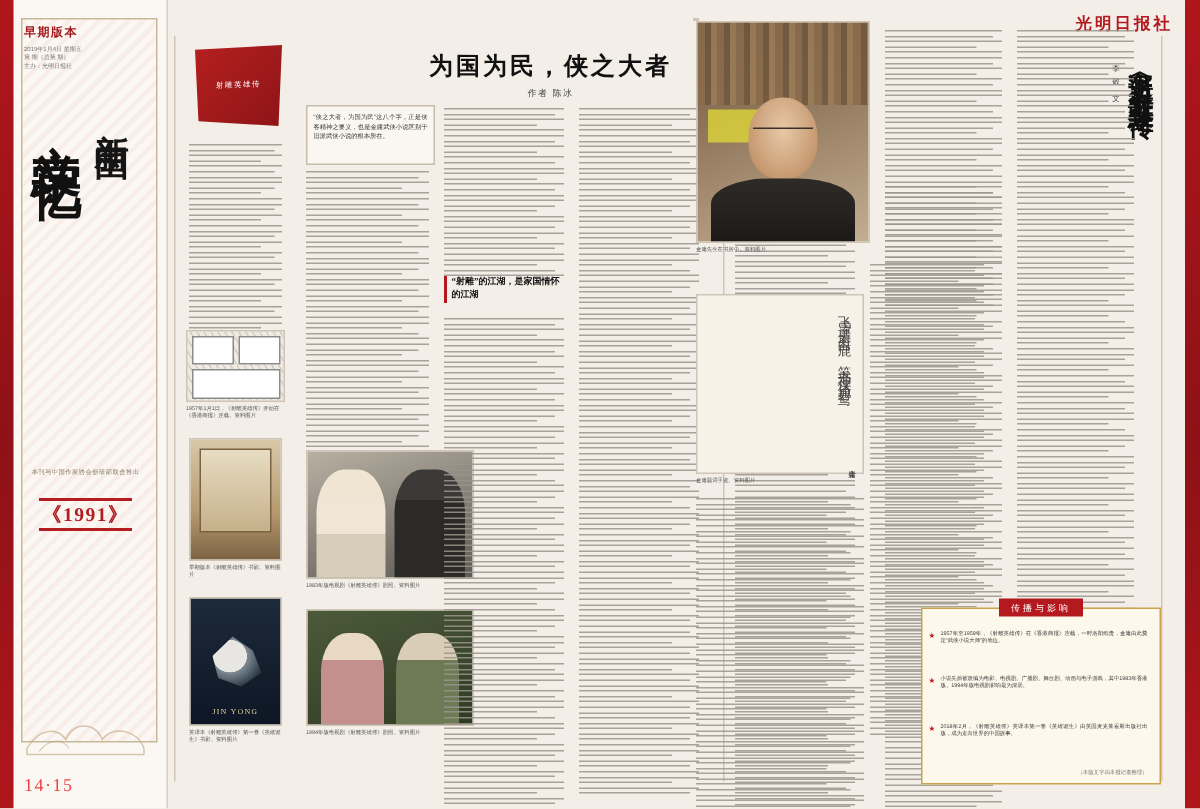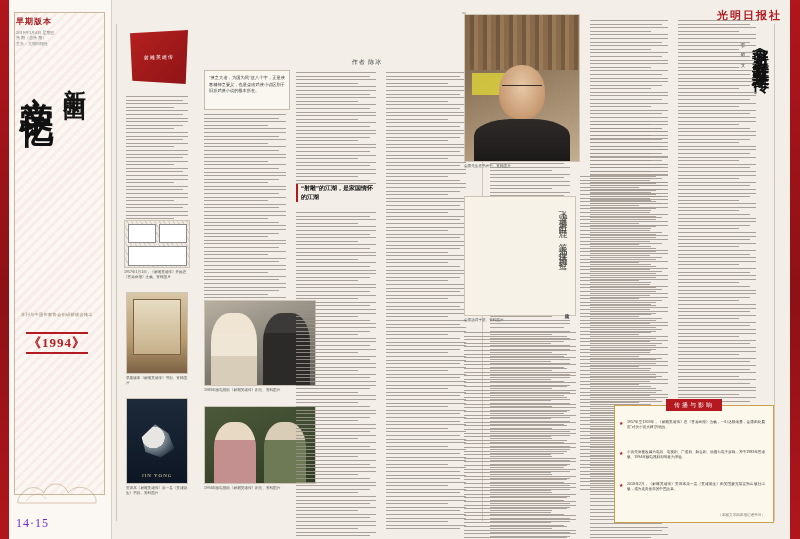--- a/index.html
+++ b/index.html
@@ -77,21 +77,21 @@
   .left-sub {
     position:absolute; left:20px; top:312px; width:74px;
     font-size:4.2px; color:#8a7a64; letter-spacing:.3px; text-align:center;
   }
   .cloud-deco {
     position:absolute; left:16px; bottom:34px; width:84px; height:34px;
     opacity:.55;
   }
   .page-num {
     position:absolute; left:16px; bottom:8px;
-    font-size:12px; color:#6d28d9; letter-spacing:1px;
+    font-size:12px; color:#ef4444; letter-spacing:1px;
     font-family:"Liberation Serif", serif;
   }
 
   
   .right-edge {
     position:absolute; right:0; top:0; width:10px; height:539px;
     background:linear-gradient(180deg,#b0161c,#8d1116 55%,#b0161c);
   }
   .page-head-right {
     position:absolute; right:18px; top:8px;
@@ -301,21 +301,21 @@
       <div class="mm-row">第  期（总第  期）</div>
       <div class="mm-row">主办：光明日报社</div>
     </div>
 
     <div class="vtitle">
       <div class="v1">新中国</div>
       <div class="v2">文学记忆</div>
     </div>
 
     <div class="left-sub">本刊与中国作家协会创研部联合推出</div>
-    <div class="year-badge">《1994》</div>
+    <div class="year-badge">《1991》</div>
 
     <svg class="cloud-deco" viewBox="0 0 84 34">
       <path d="M2,28 C10,14 22,14 28,22 C32,10 48,10 52,22 C60,12 76,16 80,28 L80,32 L2,32 Z" fill="none" stroke="#b89a72" stroke-width="1"></path>
       <path d="M10,30 C18,20 26,22 30,28" fill="none" stroke="#b89a72" stroke-width=".7"></path>
     </svg>
 
     <div class="page-num">14·15</div>
   </div>
 
   <div class="right-edge"></div>
@@ -324,20 +324,21 @@
   <div class="content">
 
     <div class="col-sep" style="left:4px;"></div>
     <div class="col-sep" style="left:370px;"></div>
     <div class="col-sep" style="left:662px;"></div>
 
     <div class="seal">
       <span>射雕英雄传</span>
     </div>
 
+    <div class="headline-main">为国为民，侠之大者</div>
     <div class="byline-main">作者 陈冰</div>
 
     <div class="lead-box">“侠之大者，为国为民”这八个字，正是侠客精神之要义，也是金庸武侠小说区别于旧派武侠小说的根本所在。</div>
 
     <div class="txtblock" style="left:14px; top:96px; width:62px;">
       <div class="tline s2"></div>
         <div class="tline s1"></div>
         <div class="tline s2"></div>
         <div class="tline s3"></div>
       <div class="tline s2"></div>

